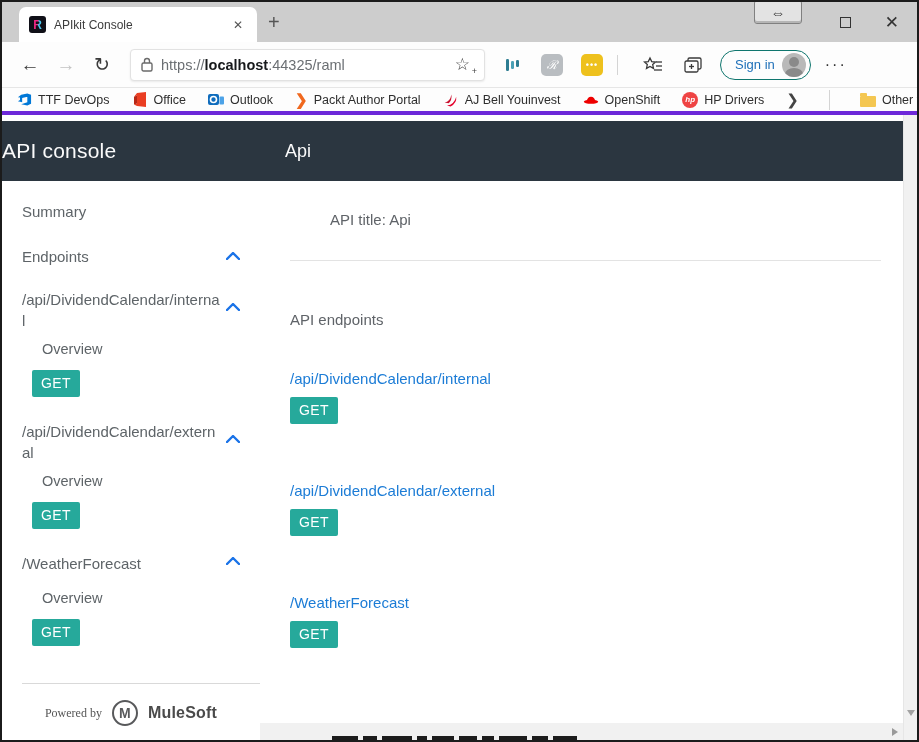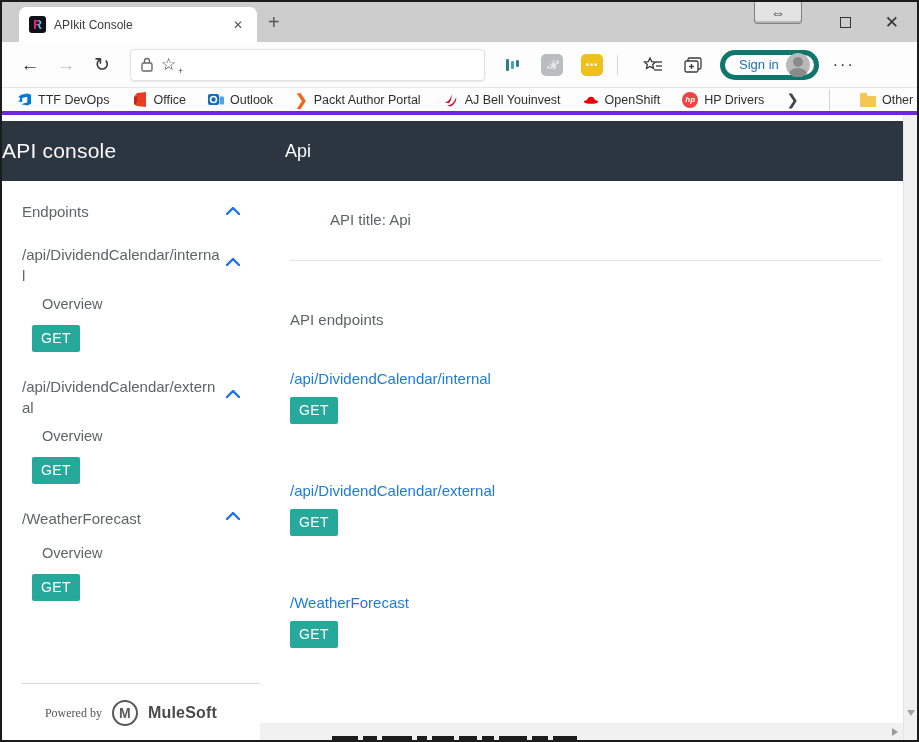--- a/index.html
+++ b/index.html
@@ -60,21 +60,21 @@
   .url-dim { color:#6b6f73; }
   .url-host { color:#17191b; font-weight:600; }
   .star-plus { position:relative; font-size:17px; color:#444; flex:0 0 auto; padding-right:4px; }
   .star-plus i { position:absolute; right:-3px; bottom:-1px; font-style:normal; font-size:9px; color:#444; }
   .ext { width:26px; height:26px; margin-left:10px; display:flex; align-items:center; justify-content:center; flex:0 0 auto; }
   .ext-badge { width:22px; height:22px; border-radius:5px; display:flex; align-items:center; justify-content:center; }
   .ext-gray { background:#b9bdc1; color:#fff; font-size:12px; font-family:"DejaVu Serif", serif; font-style:italic; }
   .ext-yellow { background:#eec11d; color:#fff; font-size:9px; letter-spacing:1px; font-weight:bold; }
   .vsep { width:1px; height:20px; background:#d4d4d4; margin:0 8px; flex:0 0 auto; }
   .signin {
-    margin-left:10px; height:30px; border:5px solid #0f766e; border-radius:16px;
+    margin-left:10px; height:30px; border:1px solid #0f766e; border-radius:16px;
     display:flex; align-items:center; gap:7px; padding:0 4px 0 14px; flex:0 0 auto;
   }
   .signin-label { font-size:13px; color:#1d6fb8; }
   .avatar { width:24px; height:24px; border-radius:50%; background:#b9b9b9; position:relative; overflow:hidden; }
   .avatar::before { content:""; position:absolute; left:7px; top:4px; width:10px; height:10px; border-radius:50%; background:#8a8a8a; }
   .avatar::after  { content:""; position:absolute; left:3px; top:15px; width:18px; height:12px; border-radius:50%; background:#8a8a8a; }
   .more-dots { margin-left:10px; font-size:16px; color:#333; letter-spacing:2px; flex:0 0 auto; }
 
   
   .favbar {
@@ -172,20 +172,21 @@
   <div class="navbar">
     <div class="nav-icon">←</div>
     <div class="nav-icon disabled">→</div>
     <div class="nav-icon">↻</div>
 
     <div class="urlbox">
       <svg width="12" height="15" viewBox="0 0 12 15">
         <rect x="1" y="6" width="10" height="8" rx="1.5" fill="none" stroke="#6b6b6b" stroke-width="1.4"></rect>
         <path d="M3.5 6 V4 a2.5 2.5 0 0 1 5 0 V6" fill="none" stroke="#6b6b6b" stroke-width="1.4"></path>
       </svg>
+      <div class="url-text"><span class="url-dim">https://</span><span class="url-host">localhost</span><span class="url-dim">:44325/raml</span></div>
       <div class="star-plus"><span>☆</span><i>+</i></div>
     </div>
 
     <div class="ext">
       <svg width="18" height="18" viewBox="0 0 18 18">
         <rect x="3" y="3" width="3" height="12" rx="1.2" fill="#2e7d92"></rect>
         <rect x="8" y="5" width="3" height="8" rx="1.2" fill="#4aa0b5"></rect>
         <rect x="13" y="4" width="3" height="7" rx="1.2" fill="#2e7d92"></rect>
       </svg>
     </div>
@@ -289,20 +290,21 @@
     <div class="page">
       <div class="page-gap"></div>
       <div class="page-header">
         <div class="app-title">API console</div>
         <div class="api-title-hdr">Api</div>
       </div>
 
       <div class="page-body">
 
         <div class="sidebar">
+          <div class="side-item">Summary</div>
 
           <div class="side-row">
             <span class="label">Endpoints</span>
             <span class="chev">
               <svg width="14" height="8" viewBox="0 0 14 8">
                   <polyline points="1,7 7,1 13,7" fill="none" stroke="#1a73e8" stroke-width="2.4" stroke-linecap="round" stroke-linejoin="round"></polyline>
                 </svg>
             </span>
           </div>
 

